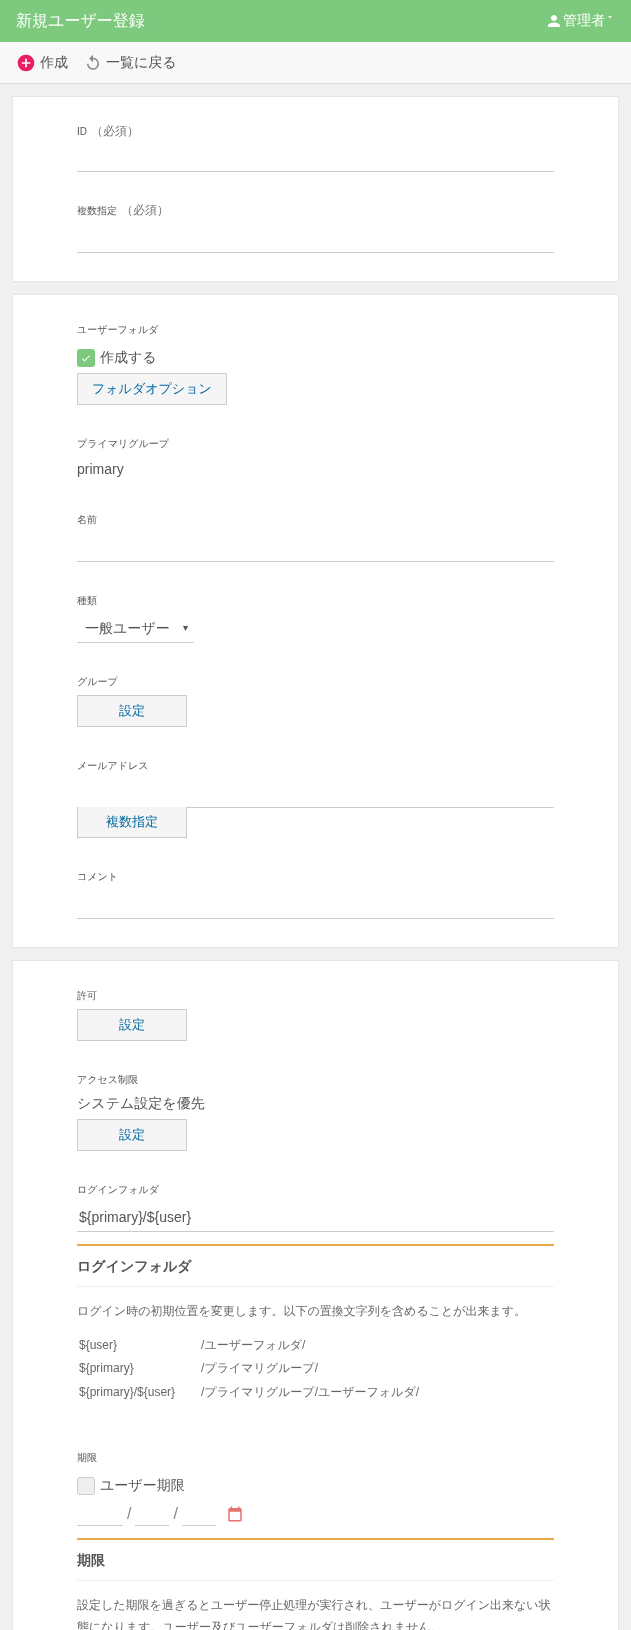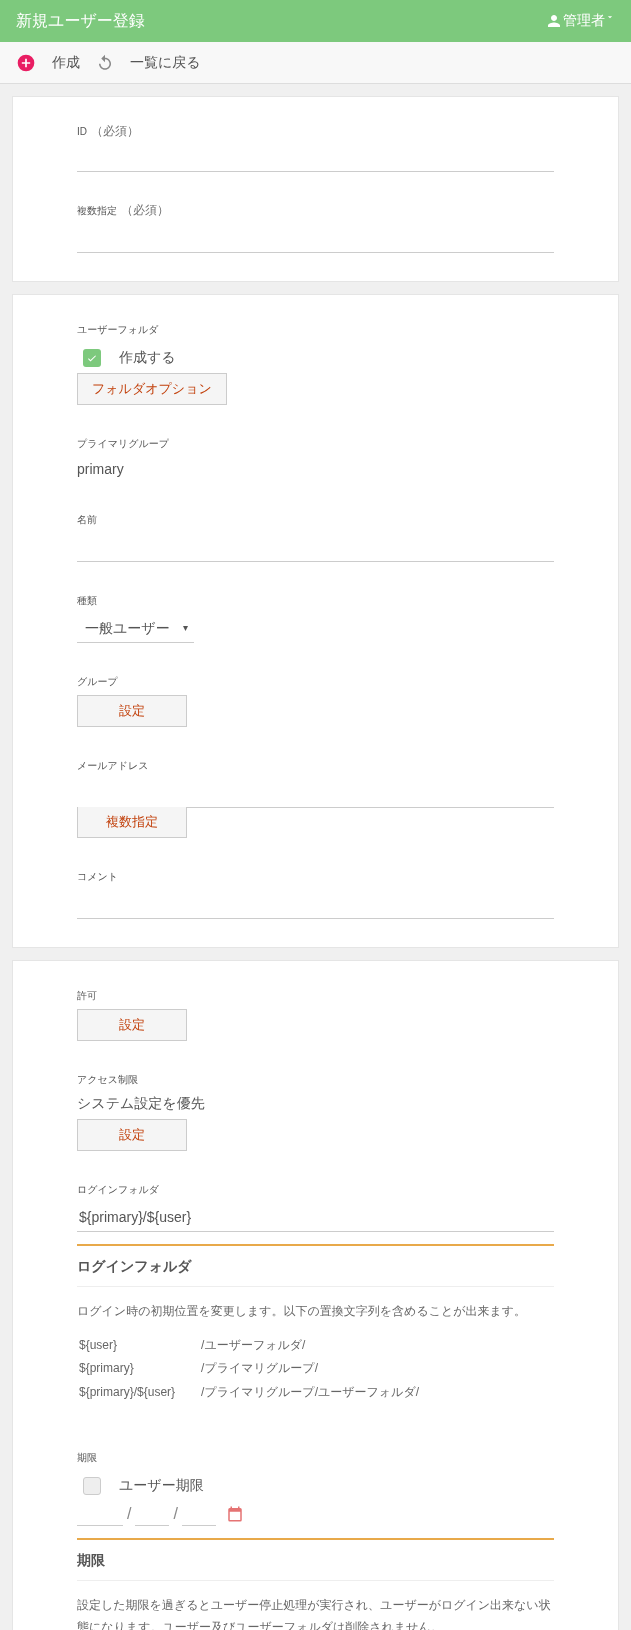--- a/index.html
+++ b/index.html
@@ -3,36 +3,36 @@
 <meta charset="utf-8">
 <style>
 *{box-sizing:border-box;margin:0;padding:0;font-family:"Hiragino Kaku Gothic Pro","Meiryo",sans-serif}
 body{background:#f0f0f0;width:631px}
 .hdr{background:#7dc97d;color:#fff;height:42px;display:flex;align-items:center;padding:0 16px;justify-content:space-between}
 .hdr-title{font-size:16px;font-weight:normal}
 .hdr-right{display:flex;font-size:14px}
 .user-icon{width:18px;height:18px;fill:#fff}
 .chev{width:10px;height:10px;fill:#fff}
 .toolbar{background:#f8f8f8;border-bottom:1px solid #ddd;height:42px;display:flex;align-items:center;padding:0 10px;gap:4px}
-.tb-btn{display:flex;align-items:center;gap:16px;font-size:14px;color:#555;cursor:pointer;padding:4px 6px}
+.tb-btn{display:flex;align-items:center;gap:4px;font-size:14px;color:#555;cursor:pointer;padding:4px 6px}
 .plus-ic{width:20px;height:20px;fill:#e91e63}
 .back-ic{width:18px;height:18px;fill:#888}
 .content{padding:12px}
 .card{background:#fff;border:1px solid #e5e5e5;padding:24px 64px;margin-bottom:12px}
 .field{margin-bottom:28px}
 .lbl{font-size:10px;color:#555;display:inline-block;margin-bottom:6px}
 .req{font-size:12px;color:#737373;margin-left:4px}
 .inp{width:100%;border:none;border-bottom:1px solid #ccc;padding:6px 2px;font-size:14px;color:#555;background:transparent}
-.chk-row{display:flex;align-items:center;gap:18px;margin:6px 6px}
+.chk-row{display:flex;align-items:center;gap:5px;margin:6px 0}
 .chk{width:18px;height:18px;border-radius:3px;display:inline-flex;align-items:center;justify-content:center;cursor:pointer}
 .chk.on{background:#7dc97d}
 .chk.off{background:#eee;border:1px solid #ccc}
 .chk svg{width:12px;height:12px;fill:#fff}
 .chk-lbl{font-size:14px;color:#555}
-.btn{background:#f5f5f5;border:1px solid #ccc;padding:6px 14px;font-size:13px;color:#c2410c;cursor:pointer;min-width:110px;text-align:center}
+.btn{background:#f5f5f5;border:1px solid #ccc;padding:6px 14px;font-size:13px;color:#0369a1;cursor:pointer;min-width:110px;text-align:center}
 .sel{border:none;border-bottom:1px solid #ccc;padding:6px 24px 6px 8px;font-size:14px;color:#555;background:transparent;appearance:none;-webkit-appearance:none;position:relative}
 .sel-wrap{position:relative;display:inline-block}
 .sel-wrap::after{content:"▾";position:absolute;right:6px;top:8px;font-size:10px;color:#555;pointer-events:none}
 .val{font-size:14px;color:#555;padding:4px 0}
 .hint-box{border-top:2px solid #e8a94a;background:#fff;padding:0;margin-top:12px}
 .hint-title{font-size:14px;font-weight:bold;color:#555;padding:12px 0 10px 0;border-bottom:1px solid #eee}
 .hint-body{padding:14px 0;font-size:12px;color:#666;line-height:1.8}
 .hint-table{font-size:12px;color:#666;line-height:1.8}
 .hint-table td{padding-right:24px;vertical-align:top}
 .date-row{display:flex;align-items:center;gap:4px;margin-top:6px}

